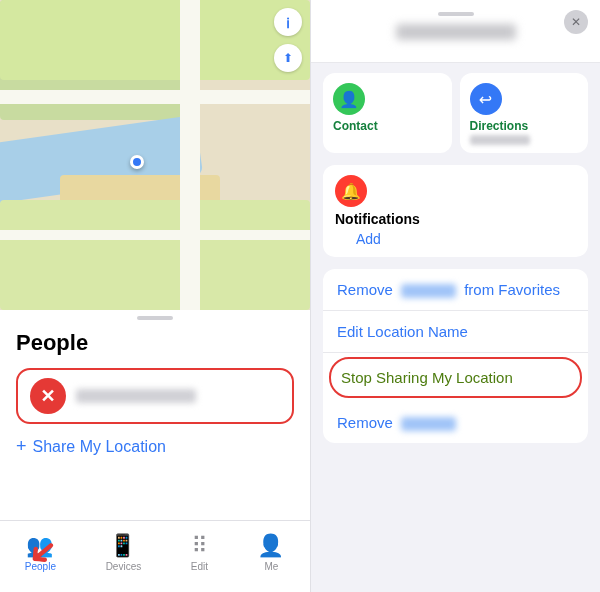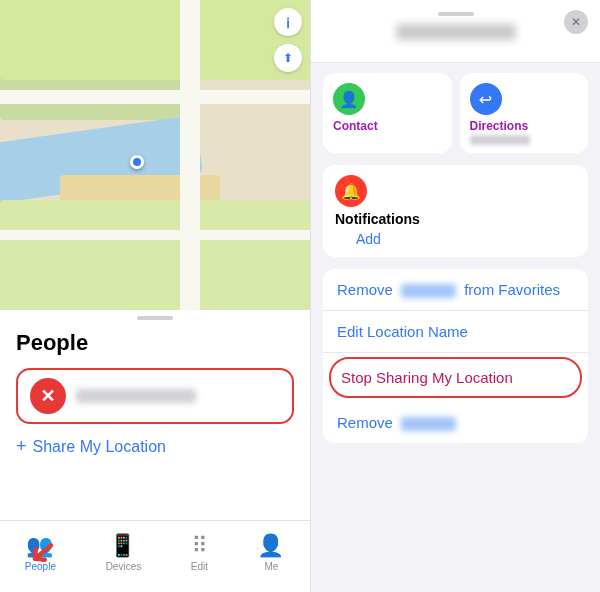--- a/index.html
+++ b/index.html
@@ -309,21 +309,21 @@
       margin-bottom: 4px;
       font-size: 16px;
     }
 
     .card-icon-green { background: #34c759; color: white; }
     .card-icon-blue { background: #3478f6; color: white; }
 
     .card-label {
       font-size: 12px;
       font-weight: 600;
-      color: #a21caf;
+      color: #15803d;
     }
 
     .card-sublabel {
       width: 60px;
       height: 10px;
       background: #d0d0d5;
       border-radius: 3px;
       filter: blur(2px);
       margin-top: 2px;
     }
@@ -393,21 +393,21 @@
       filter: blur(3px);
       vertical-align: middle;
       margin: 0 4px;
     }
 
     .stop-sharing-item {
       border: 2px solid #e53935;
       border-radius: 20px;
       margin: 4px 6px;
       padding: 10px 10px;
-      color: #be185d;
+      color: #4d7c0f;
       cursor: pointer;
     }
 
     
     .panel-body {
       padding: 10px 12px;
       flex: 1;
       overflow-y: auto;
     }
 

